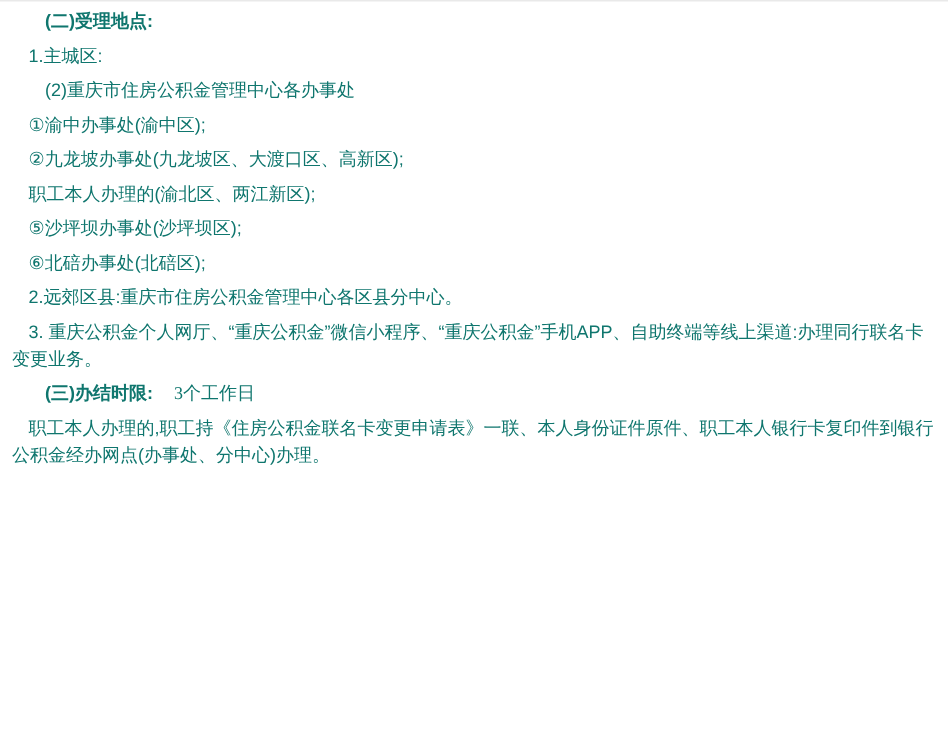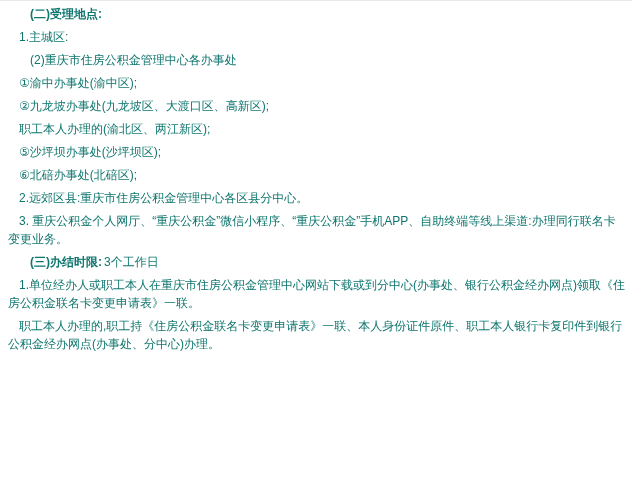--- a/index.html
+++ b/index.html
@@ -25,35 +25,34 @@
   .p {
     margin: 0 0 5px 0;
     font-size: 12px;
     line-height: 18px;
     color: #0f766e;
     word-break: break-all;
   }
   .ind-lg { text-indent: 22px; }
   .ind-sm { text-indent: 11px; }
   .bold { font-weight: 700; }
-  .val { margin-left: 2px; }
+  .val { margin-left: 14px; font-family: Liberation Serif, serif; }
 </style>
 </head>
 <body>
 
 <div class="doc">
   <p class="p ind-lg bold">(二)受理地点:</p>
   <p class="p ind-sm">1.主城区:</p>
   <p class="p ind-lg">(2)重庆市住房公积金管理中心各办事处</p>
   <p class="p ind-sm">①渝中办事处(渝中区);</p>
   <p class="p ind-sm">②九龙坡办事处(九龙坡区、大渡口区、高新区);</p>
   <p class="p ind-sm">职工本人办理的(渝北区、两江新区);</p>
   <p class="p ind-sm">⑤沙坪坝办事处(沙坪坝区);</p>
   <p class="p ind-sm">⑥北碚办事处(北碚区);</p>
   <p class="p ind-sm">2.远郊区县:重庆市住房公积金管理中心各区县分中心。</p>
   <p class="p ind-sm">3. 重庆公积金个人网厅、“重庆公积金”微信小程序、“重庆公积金”手机APP、自助终端等线上渠道:办理同行联名卡变更业务。</p>
   <p class="p ind-lg">
     <span class="bold">(三)办结时限:</span><span class="val">3个工作日</span>
   </p>
-  <p class="p ind-sm">1.单位经办人或职工本人在重庆市住房公积金管理中心网站下载或到分中心(办事处、银行公积金经办网点)领取《住房公积金联名卡变更申请表》一联。</p>
   <p class="p ind-sm">职工本人办理的,职工持《住房公积金联名卡变更申请表》一联、本人身份证件原件、职工本人银行卡复印件到银行公积金经办网点(办事处、分中心)办理。</p>
 
 </div>
 
 </body></html>

